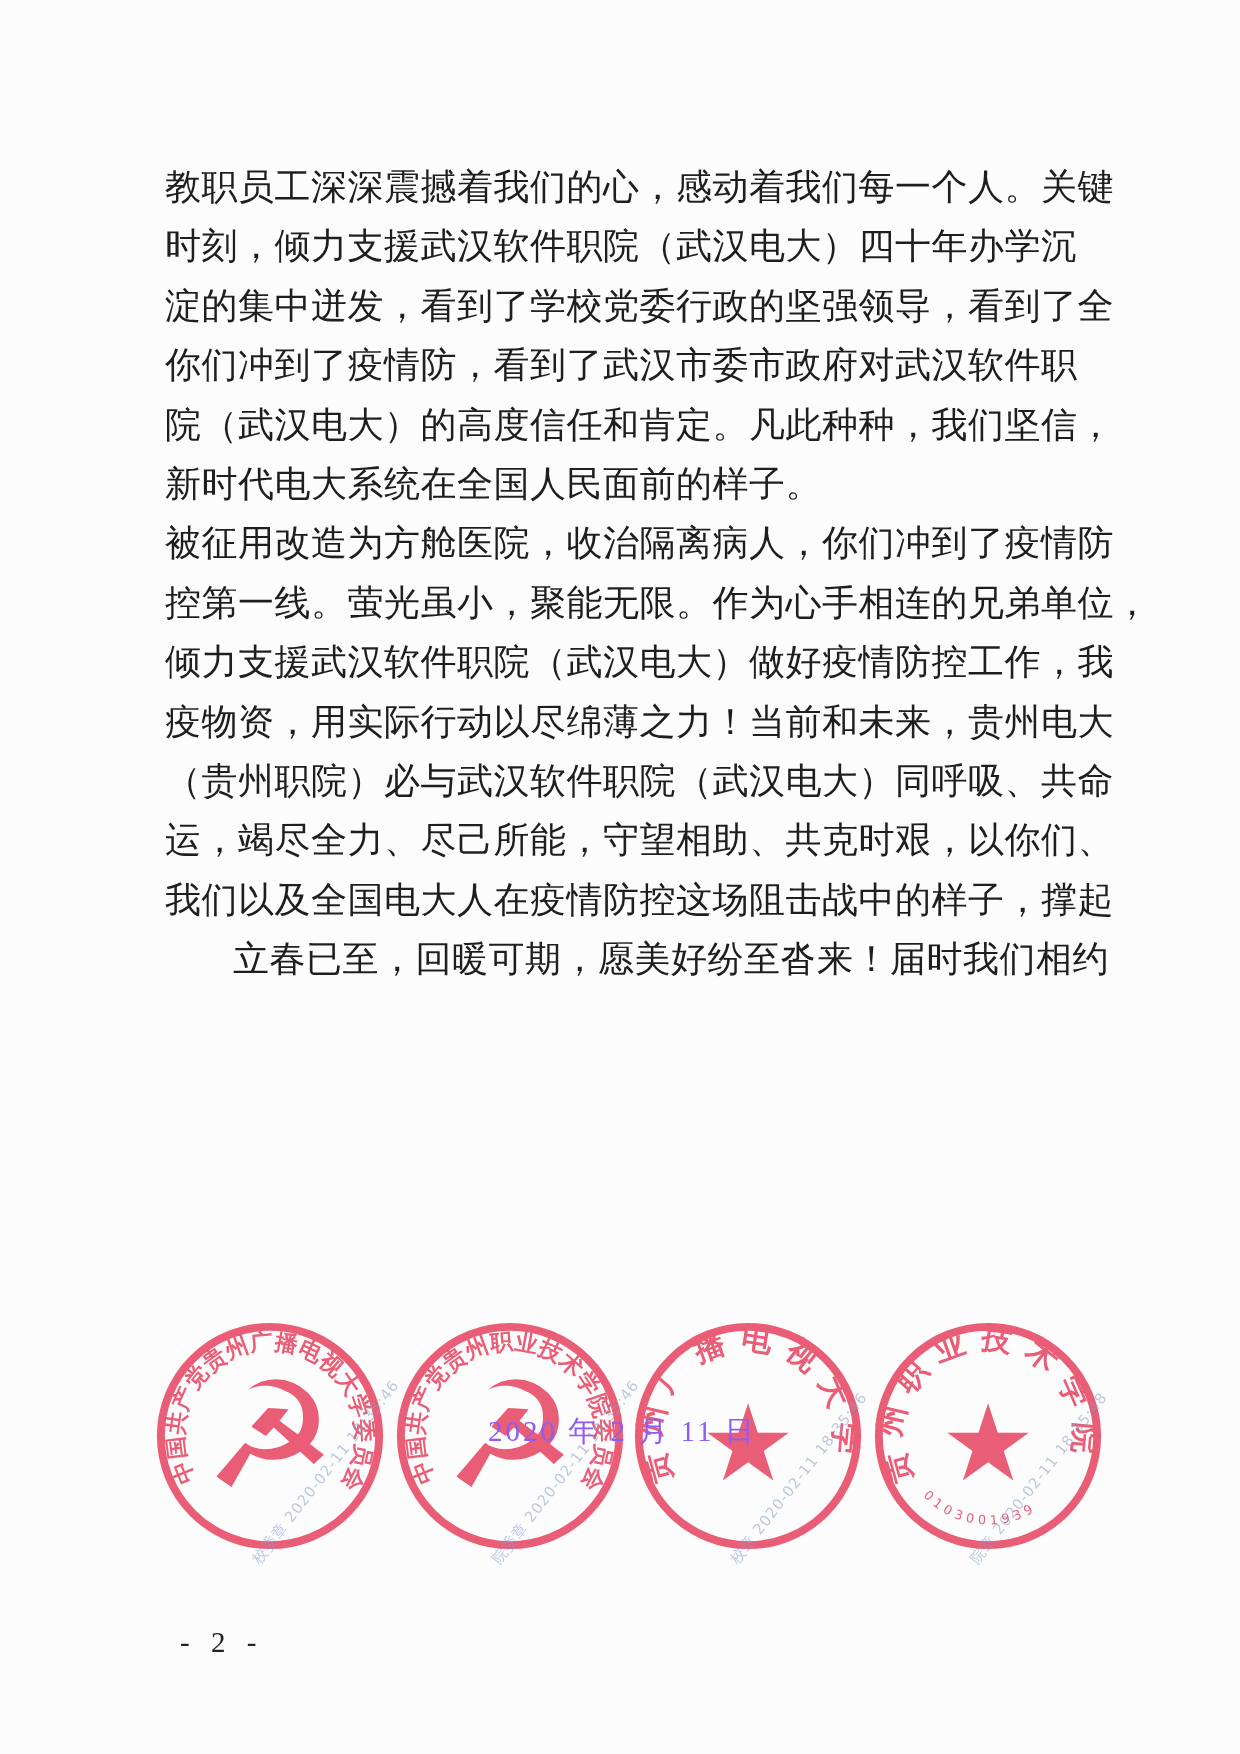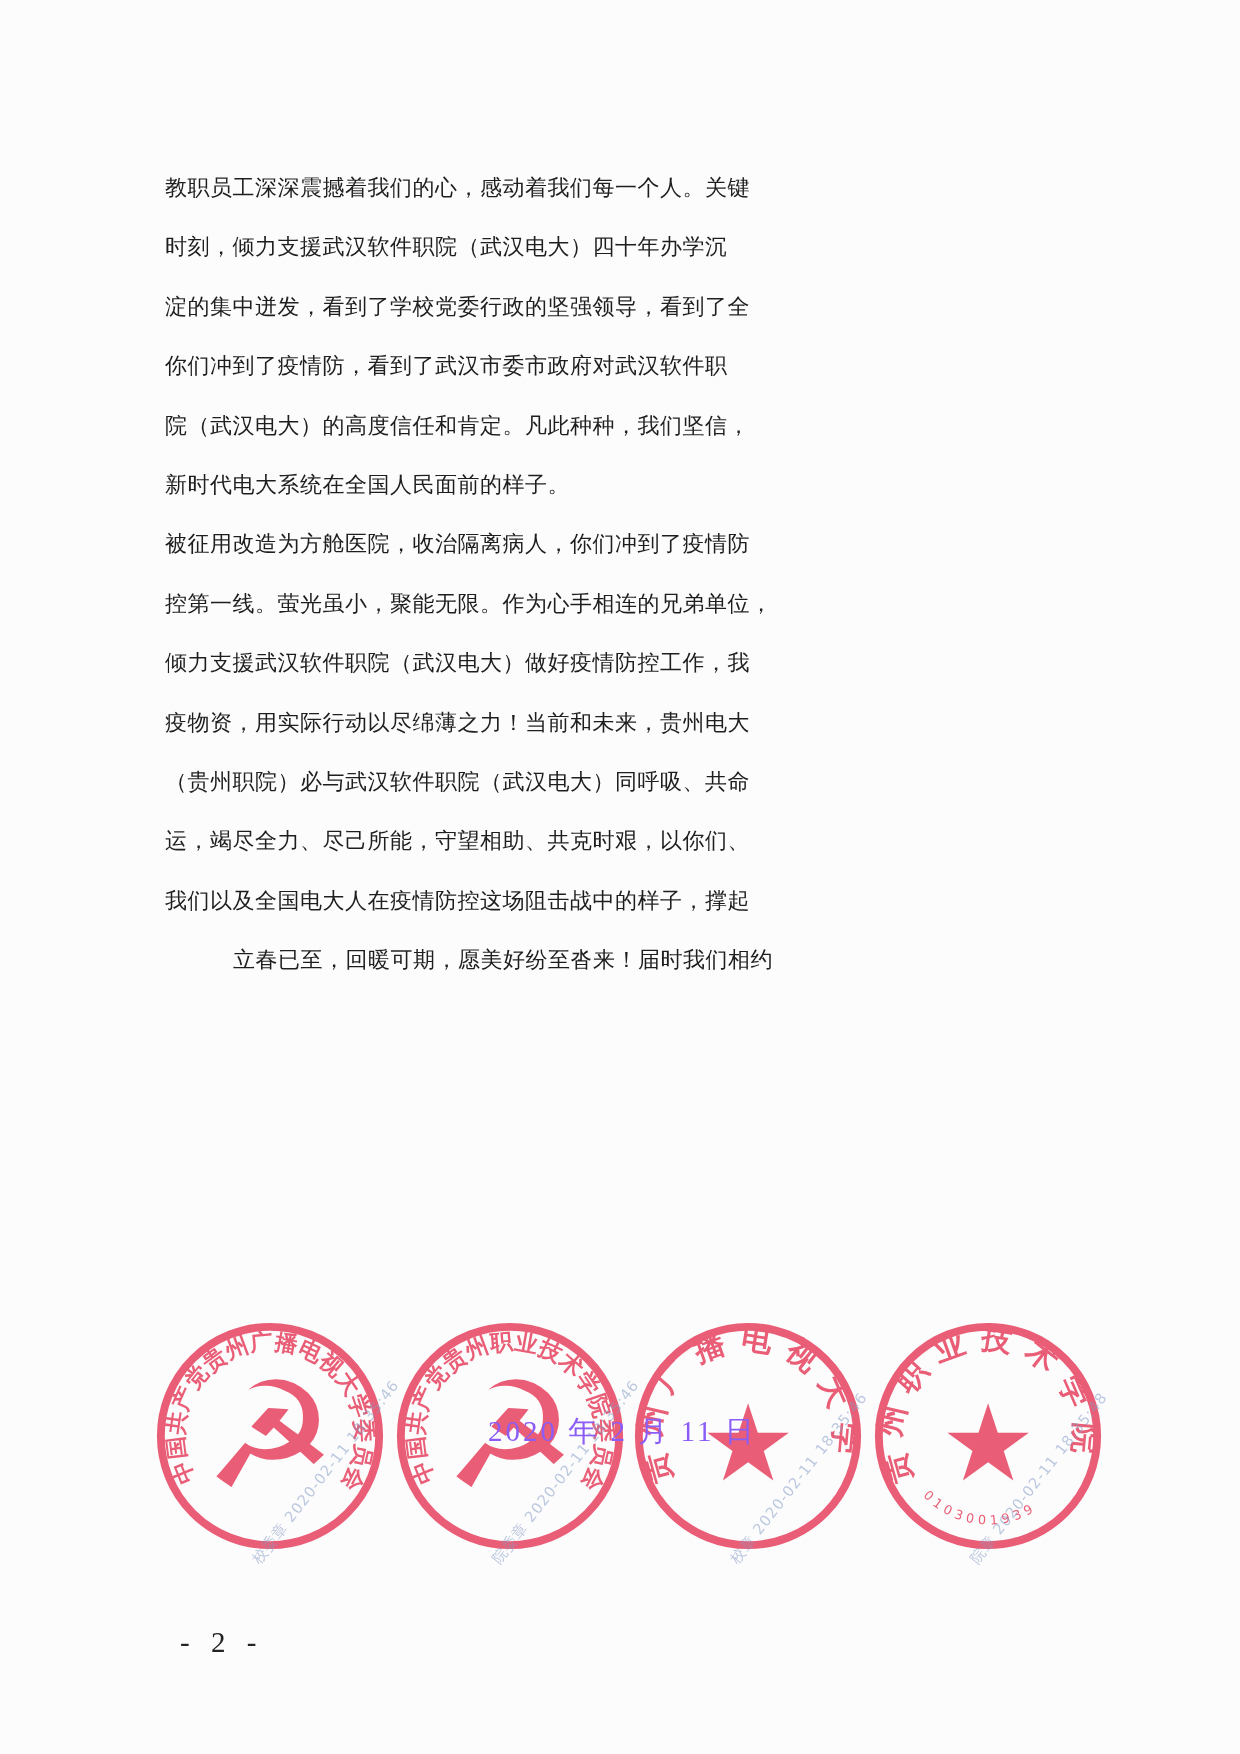--- a/index.html
+++ b/index.html
@@ -3,21 +3,21 @@
 <meta charset="utf-8">
 <style>
   html,body{margin:0;padding:0;background:#e9e9e9;}
   .page{
     position:relative;width:1240px;height:1754px;margin:0 auto;
     background:#fcfcfc;color:#1e1e1e;overflow:hidden;
     font-family:"Liberation Serif", serif;
   }
   .body-text{
     position:absolute;left:165px;top:158px;width:914px;
-    font-size:22px;line-height:59.4px;letter-spacing:0.5px;
+    font-size:36px;line-height:59.4px;letter-spacing:0.5px;
   }
   .line{white-space:nowrap;text-align:justify;text-justify:inter-character;}
   .line.indent{padding-left:68px;}
   .date-line{
     position:absolute;left:488px;top:1412px;z-index:3;
     font-size:29px;letter-spacing:3px;color:#8b5cf6;white-space:nowrap;
   }
   .page-number{
     position:absolute;left:180px;top:1626px;
     font-size:29px;letter-spacing:7px;color:#232323;white-space:nowrap;

